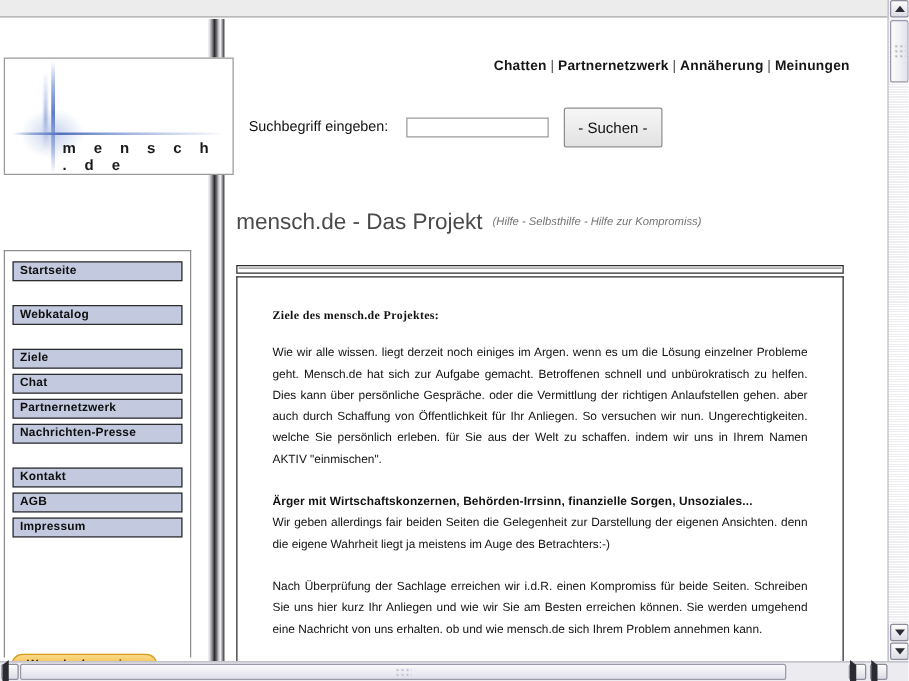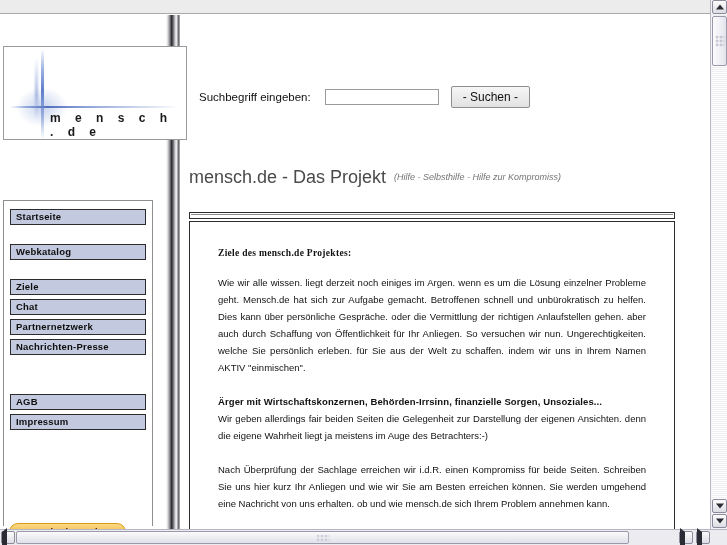--- a/index.html
+++ b/index.html
@@ -212,21 +212,21 @@
     height: 16px;
     border: 1px solid #9b9b9b;
     background: #ffffff;
     font-family: "Liberation Sans", sans-serif;
     font-size: 11px;
     padding: 0 2px;
     box-sizing: border-box;
   }
   .search-btn {
     margin-left: 12px;
-    height: 22px;
+    height: 32px;
     padding: 0 11px;
     font-family: "Liberation Sans", sans-serif;
     font-size: 12px;
     color: #111111;
     background: linear-gradient(to bottom, #f6f6f6, #e2e2e2);
     border: 1px solid #8e8e8e;
     border-radius: 2px;
     cursor: pointer;
   }
 
@@ -372,20 +372,23 @@
     <div class="divider"></div>
 
     <div class="logo-box">
       <div class="logo-glow"></div>
       <div class="logo-vbar2"></div>
       <div class="logo-vbar"></div>
       <div class="logo-hbar"></div>
       <div class="logo-text">m e n s c h . d e</div>
     </div>
 
+    <div class="topnav">
+      <a href="#">Chatten</a><span class="sep">|</span><a href="#">Partnernetzwerk</a><span class="sep">|</span><a href="#">Annäherung</a><span class="sep">|</span><a href="#">Meinungen</a>
+    </div>
 
     <div class="search-row">
       <span class="search-label">Suchbegriff eingeben:</span>
       <input class="search-input" type="text" placeholder="" style="">
       <button class="search-btn">- Suchen -</button>
     </div>
 
 
     <div class="page-title">
       <span>mensch.de - Das Projekt</span><span class="sub">(Hilfe - Selbsthilfe - Hilfe zur Kompromiss)</span>
@@ -406,20 +409,21 @@
       </div>
     </div>
 
     <div class="sidebar">
       <div class="nav-btn" style="top:8px">Startseite</div>
       <div class="nav-btn" style="top:43px">Webkatalog</div>
       <div class="nav-btn" style="top:78px">Ziele</div>
       <div class="nav-btn" style="top:98px">Chat</div>
       <div class="nav-btn" style="top:118px">Partnernetzwerk</div>
       <div class="nav-btn" style="top:138px">Nachrichten-Presse</div>
+      <div class="nav-btn" style="top:173px">Kontakt</div>
       <div class="nav-btn" style="top:193px">AGB</div>
       <div class="nav-btn" style="top:213px">Impressum</div>
     </div>
 
     <div class="cart-btn">Warenkorb anzeigen</div>
 
   </div>
 
   <div class="vscroll">
     <div class="vscroll-track"></div>

